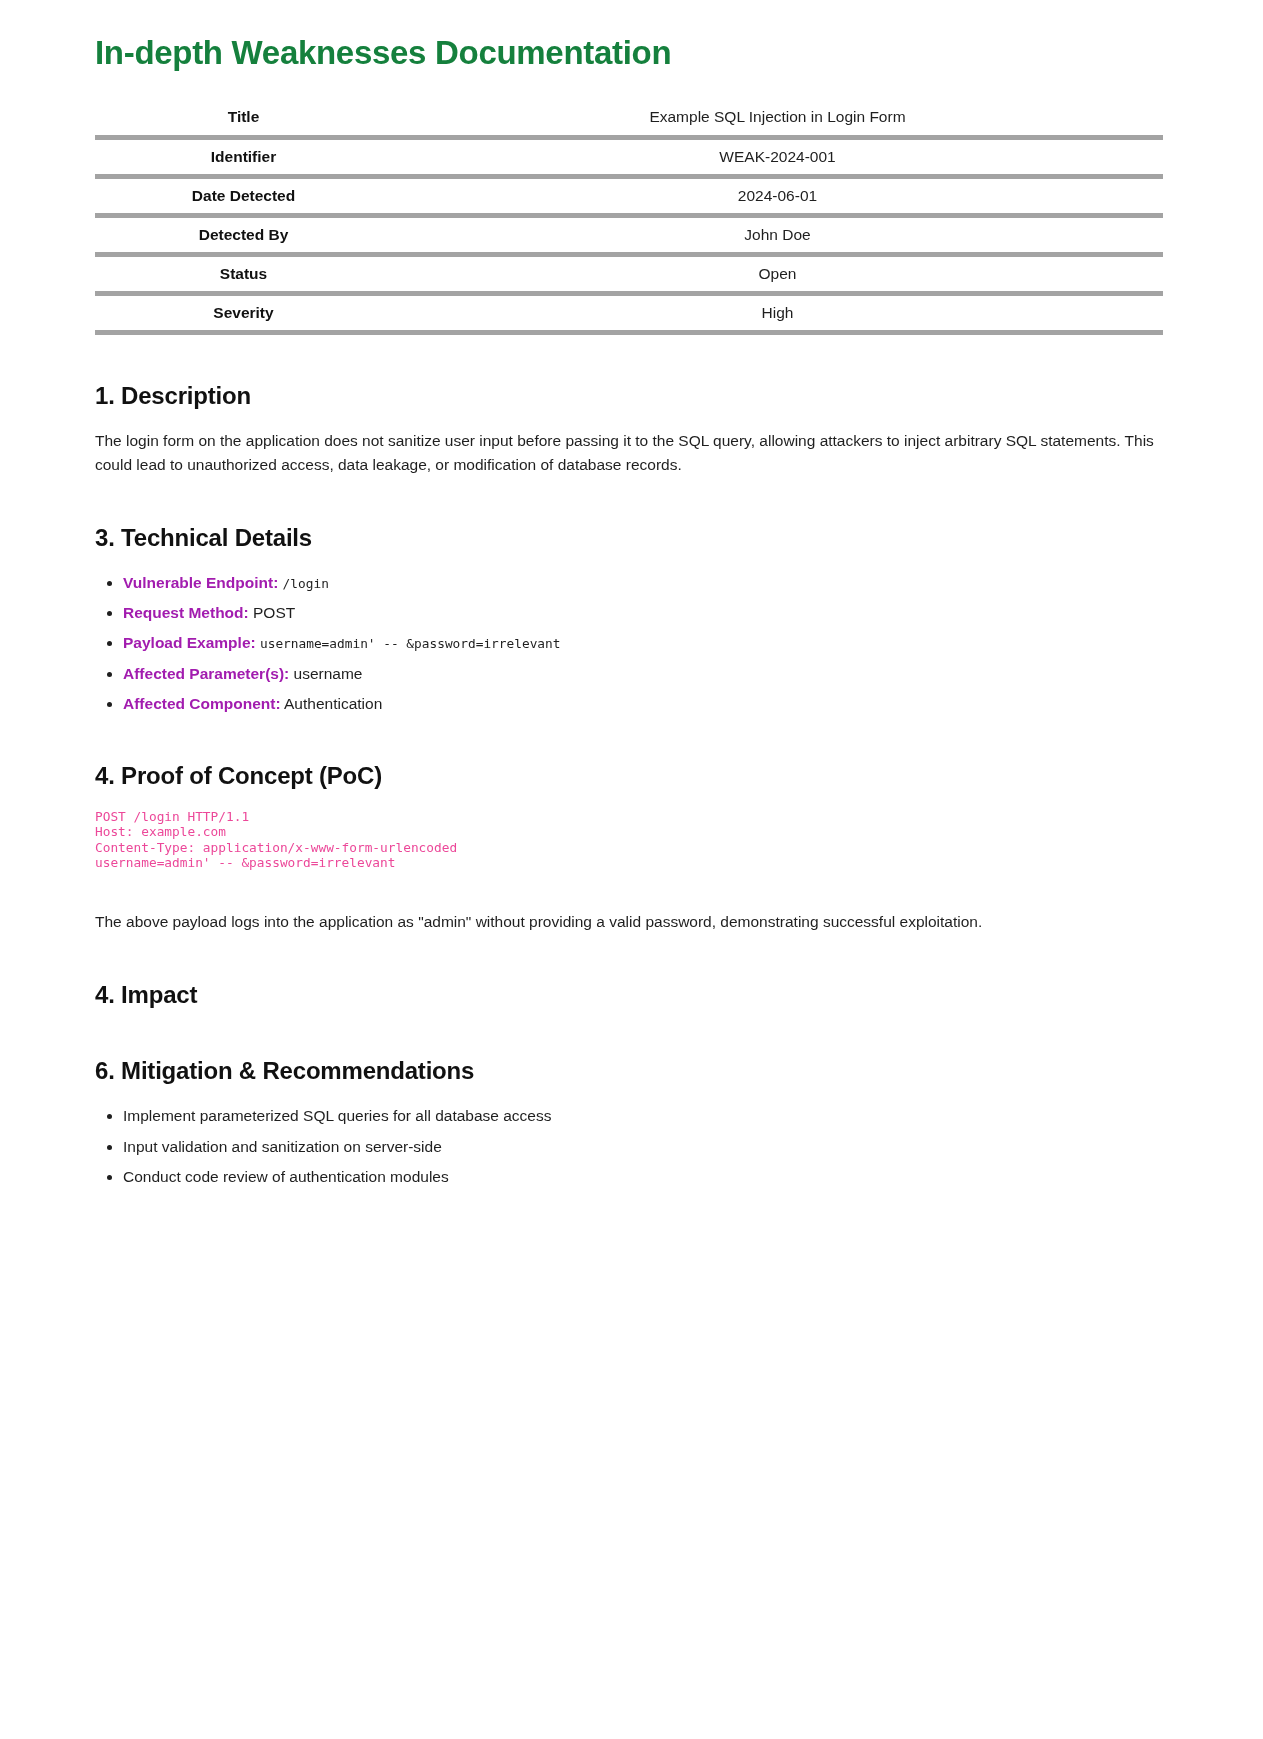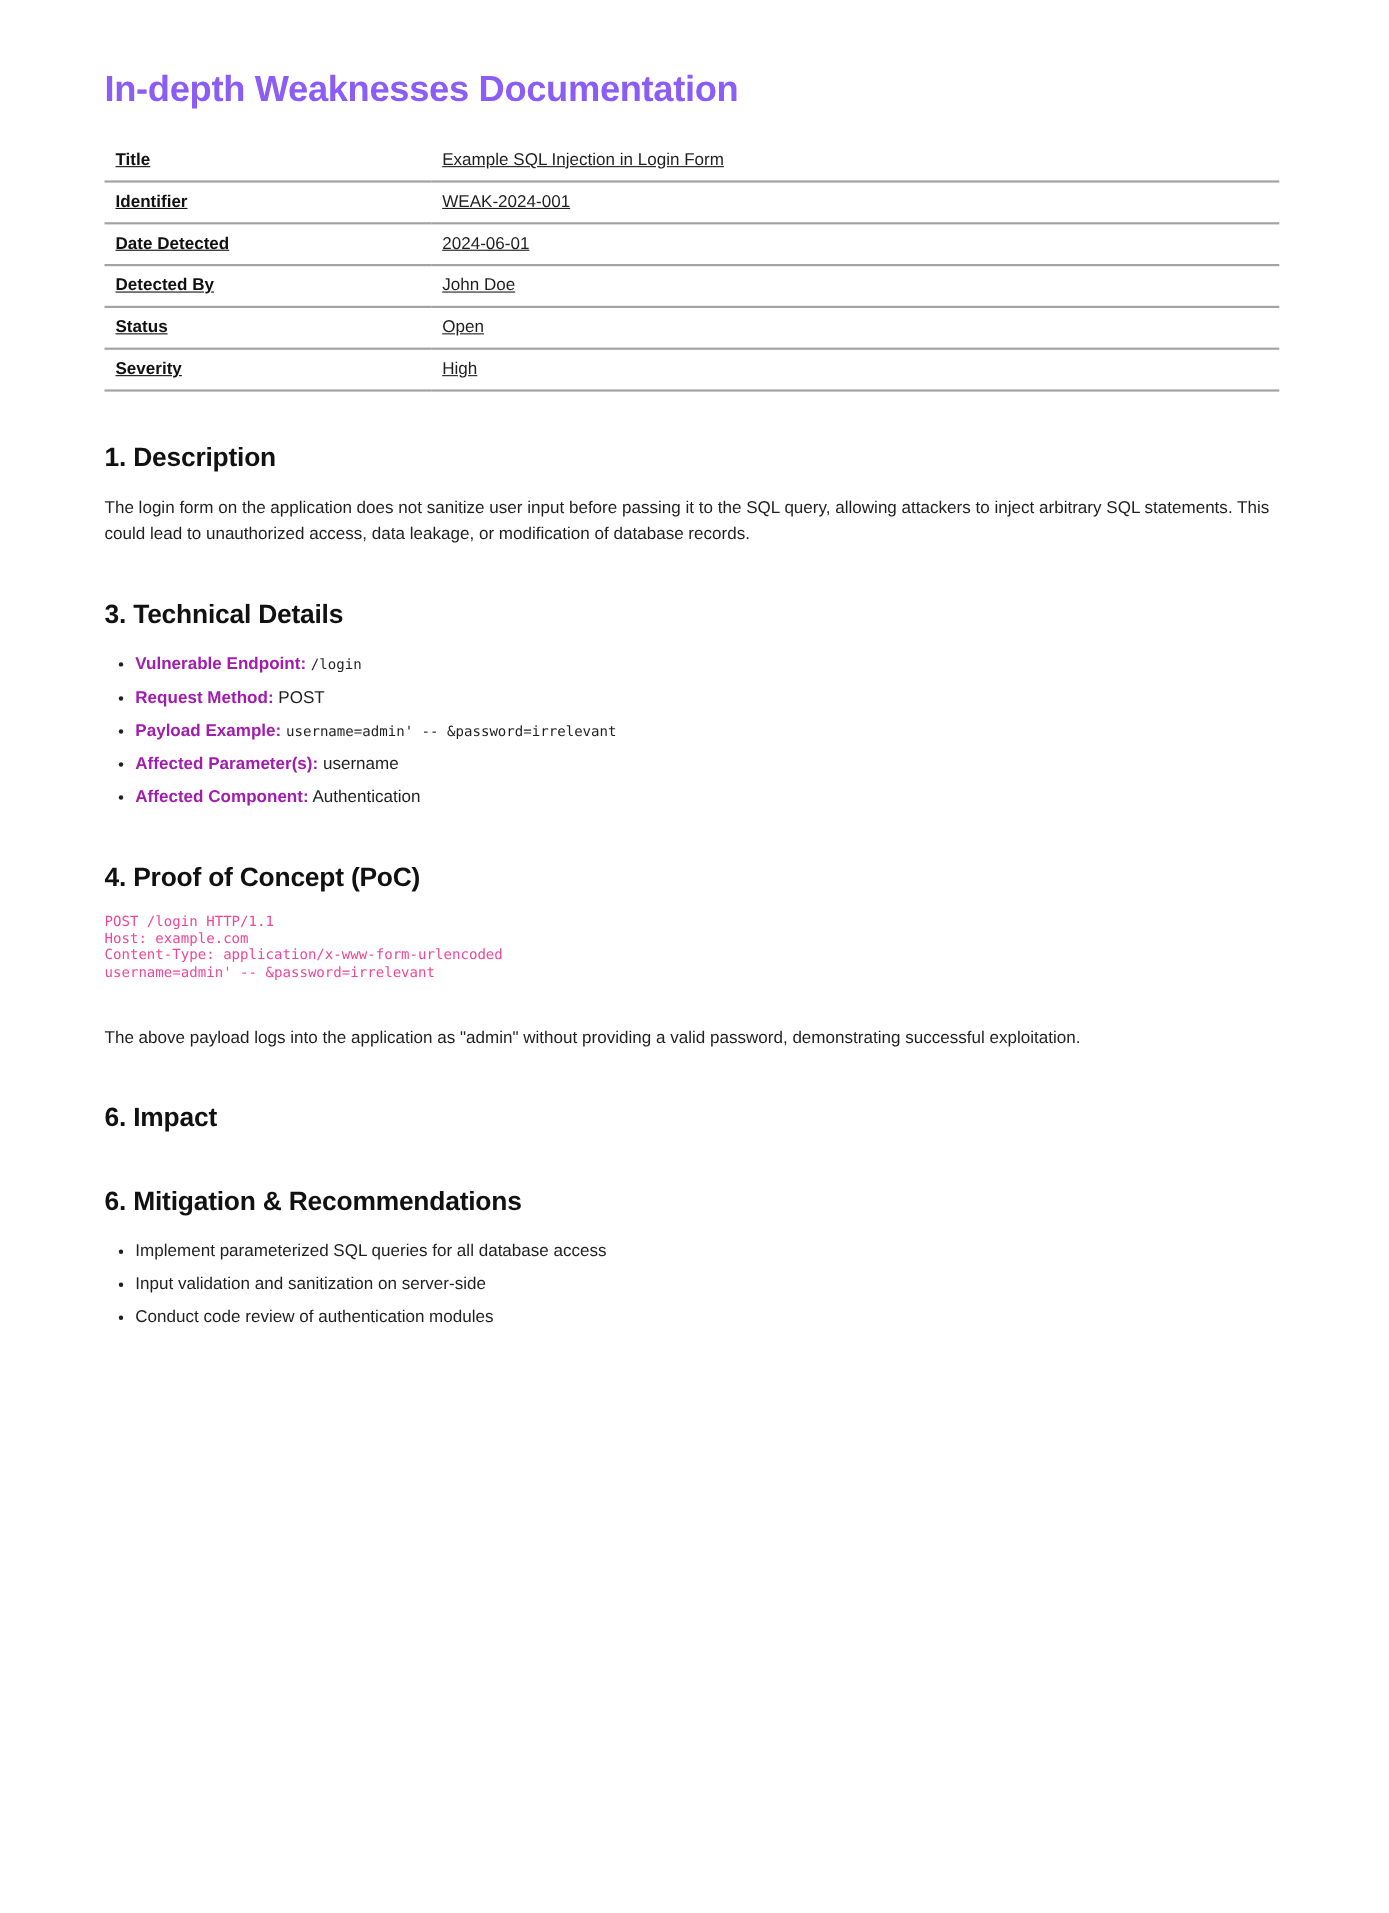--- a/index.html
+++ b/index.html
@@ -13,48 +13,47 @@
     height: 1739px;
     overflow: hidden;
     font-family: "Liberation Sans", sans-serif;
     color: #1f1f1f;
   }
   .page {
     padding: 0 100px 0 95px;
     width: 100%;
   }
   h1 {
-    margin: 60px 0 26px 0;
+    margin: 32px 0 26px 0;
     font-size: 33px;
     line-height: 1.25;
     font-weight: 700;
-    color: #8b5cf6;
+    color: #15803d;
     letter-spacing: -0.3px;
   }
   h2 {
     margin: 46px 0 18px 0;
     font-size: 24px;
     line-height: 1.25;
     font-weight: 700;
     color: #111111;
     letter-spacing: -0.2px;
   }
   table.overview {
     width: 100%;
     border-collapse: collapse;
     font-size: 15.5px;
   }
   table.overview th,
   table.overview td {
-    border-bottom: 2px solid #a3a3a3;
+    border-bottom: 5px solid #a3a3a3;
     padding: 8px 10px;
-    text-align: left;
+    text-align: center;
     vertical-align: middle;
     height: 38px;
-    text-decoration: underline;
   }
   table.overview th {
     font-weight: 700;
     width: 297px;
     color: #111111;
   }
   p {
     font-size: 15.5px;
     line-height: 1.55;
     margin: 14px 0;
@@ -153,21 +152,21 @@
     </li>
   </ul>
 
   <h2>4. Proof of Concept (PoC)</h2>
   <pre class="poc">POST /login HTTP/1.1
 Host: example.com
 Content-Type: application/x-www-form-urlencoded
 username=admin' -- &amp;password=irrelevant</pre>
   <p class="poc-note">The above payload logs into the application as "admin" without providing a valid password, demonstrating successful exploitation.</p>
 
-  <h2>6. Impact</h2>
+  <h2>4. Impact</h2>
 
   <h2>6. Mitigation &amp; Recommendations</h2>
   <ul>
     <li>Implement parameterized SQL queries for all database access</li>
     <li>Input validation and sanitization on server-side</li>
     <li>Conduct code review of authentication modules</li>
   </ul>
 
 </div>
 

